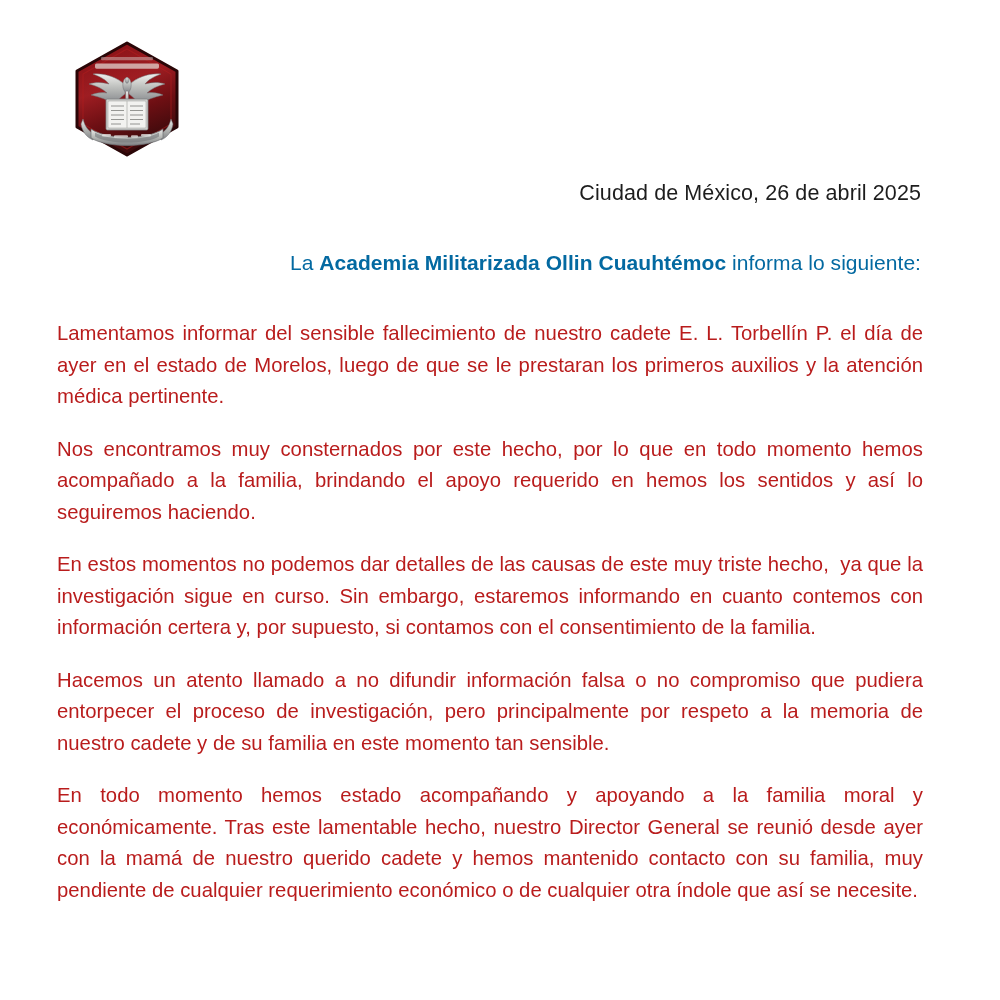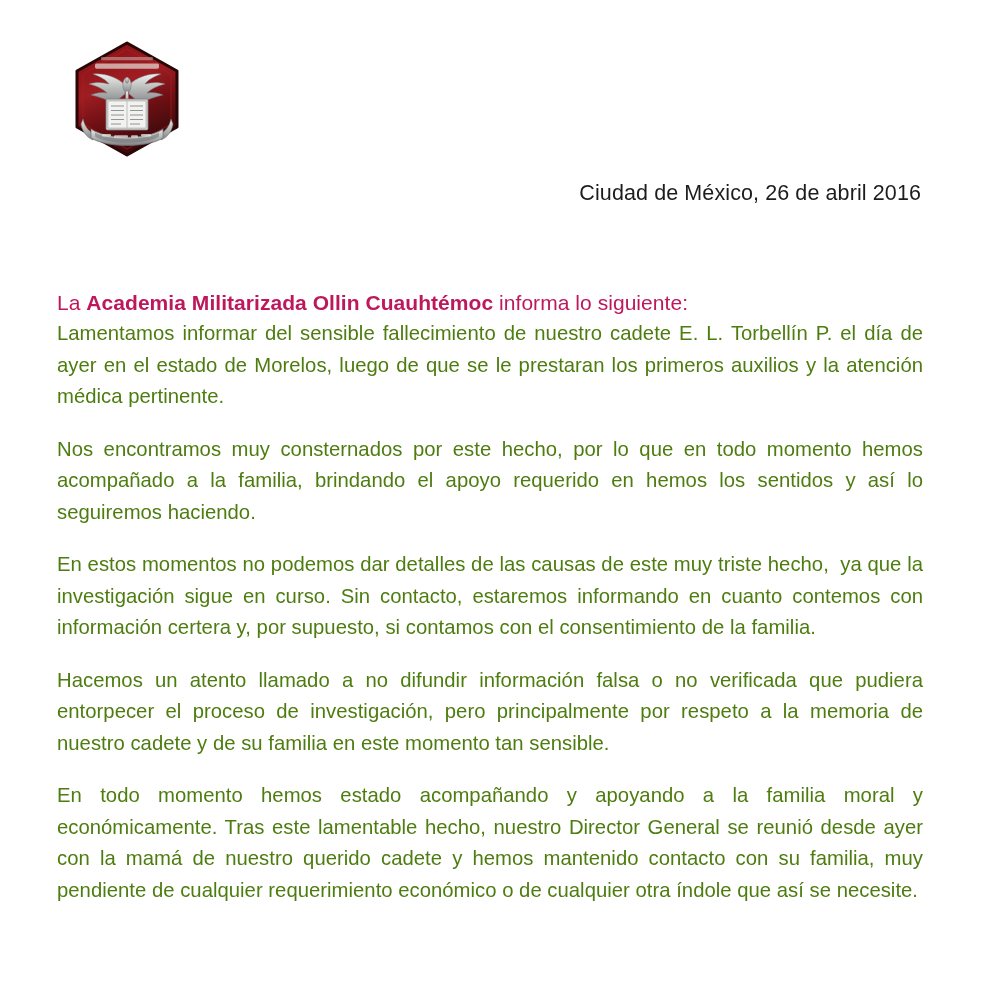--- a/index.html
+++ b/index.html
@@ -50,44 +50,43 @@
     letter-spacing: 0.1px;
     color: #1d1d1d;
   }
 
   
   .headline {
     position: absolute;
     left: 57px;
     top: 248px;
     width: 864px;
-    text-align: left;
+    text-align: right;
     font-size: 21px;
     line-height: 30px;
-    color: #be185d;
+    color: #0369a1;
     letter-spacing: 0.05px;
-    margin-top: 40px;
   }
   .headline .strong {
     font-weight: bold;
   }
 
   
   .body-copy {
     position: absolute;
     left: 57px;
     top: 318px;
     width: 866px;
   }
   .para {
     text-align: justify;
     text-justify: inter-word;
     font-size: 20.3px;
     line-height: 31.5px;
-    color: #4d7c0f;
+    color: #b91c1c;
     margin: 0 0 21px 0;
     letter-spacing: 0.02px;
     white-space: pre-wrap;
   }
   .para:last-child {
     margin-bottom: 0;
   }
 </style>
 </head>
 <body>
@@ -162,28 +161,28 @@
         <g fill="#e9e9e7" opacity="0.75">
           <rect x="29" y="93" width="9" height="2.6" rx="1"></rect>
           <rect x="41" y="94.2" width="14" height="2.6" rx="1"></rect>
           <rect x="58" y="94.2" width="7" height="2.6" rx="1"></rect>
           <rect x="68" y="93" width="10" height="2.6" rx="1"></rect>
         </g>
       </g>
     </svg>
   </div>
 
-  <div class="date-line">Ciudad de México, 26 de abril 2016</div>
+  <div class="date-line">Ciudad de México, 26 de abril 2025</div>
 
   <div class="headline">
     <span>La </span><span class="strong">Academia Militarizada Ollin Cuauhtémoc</span><span> informa lo siguiente:</span>
   </div>
 
   <div class="body-copy">
     <p class="para">Lamentamos informar del sensible fallecimiento de nuestro cadete E. L. Torbellín P. el día de ayer en el estado de Morelos, luego de que se le prestaran los primeros auxilios y la atención médica pertinente.</p>
     <p class="para">Nos encontramos muy consternados por este hecho, por lo que en todo momento hemos acompañado a la familia, brindando el apoyo requerido en hemos los sentidos y así lo seguiremos haciendo.</p>
-    <p class="para">En estos momentos no podemos dar detalles de las causas de este muy triste hecho,  ya que la investigación sigue en curso. Sin contacto, estaremos informando en cuanto contemos con información certera y, por supuesto, si contamos con el consentimiento de la familia.</p>
-    <p class="para">Hacemos un atento llamado a no difundir información falsa o no verificada que pudiera entorpecer el proceso de investigación, pero principalmente por respeto a la memoria de nuestro cadete y de su familia en este momento tan sensible.</p>
+    <p class="para">En estos momentos no podemos dar detalles de las causas de este muy triste hecho,  ya que la investigación sigue en curso. Sin embargo, estaremos informando en cuanto contemos con información certera y, por supuesto, si contamos con el consentimiento de la familia.</p>
+    <p class="para">Hacemos un atento llamado a no difundir información falsa o no compromiso que pudiera entorpecer el proceso de investigación, pero principalmente por respeto a la memoria de nuestro cadete y de su familia en este momento tan sensible.</p>
     <p class="para">En todo momento hemos estado acompañando y apoyando a la familia moral y económicamente. Tras este lamentable hecho, nuestro Director General se reunió desde ayer con la mamá de nuestro querido cadete y hemos mantenido contacto con su familia, muy pendiente de cualquier requerimiento económico o de cualquier otra índole que así se necesite.</p>
 
   </div>
 
 </div>
 
 </body></html>

